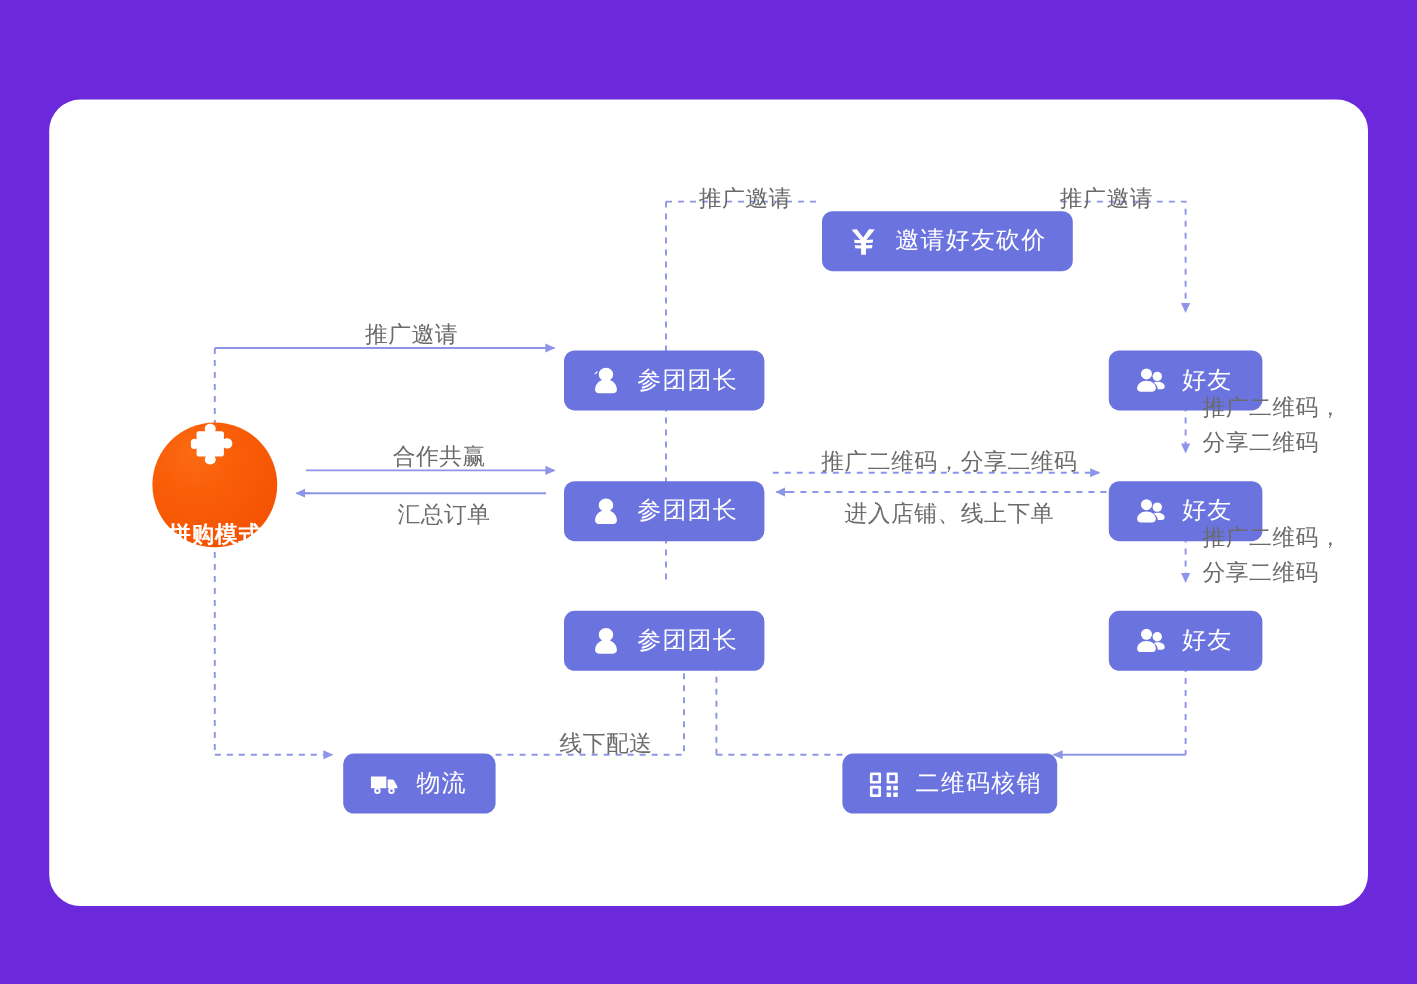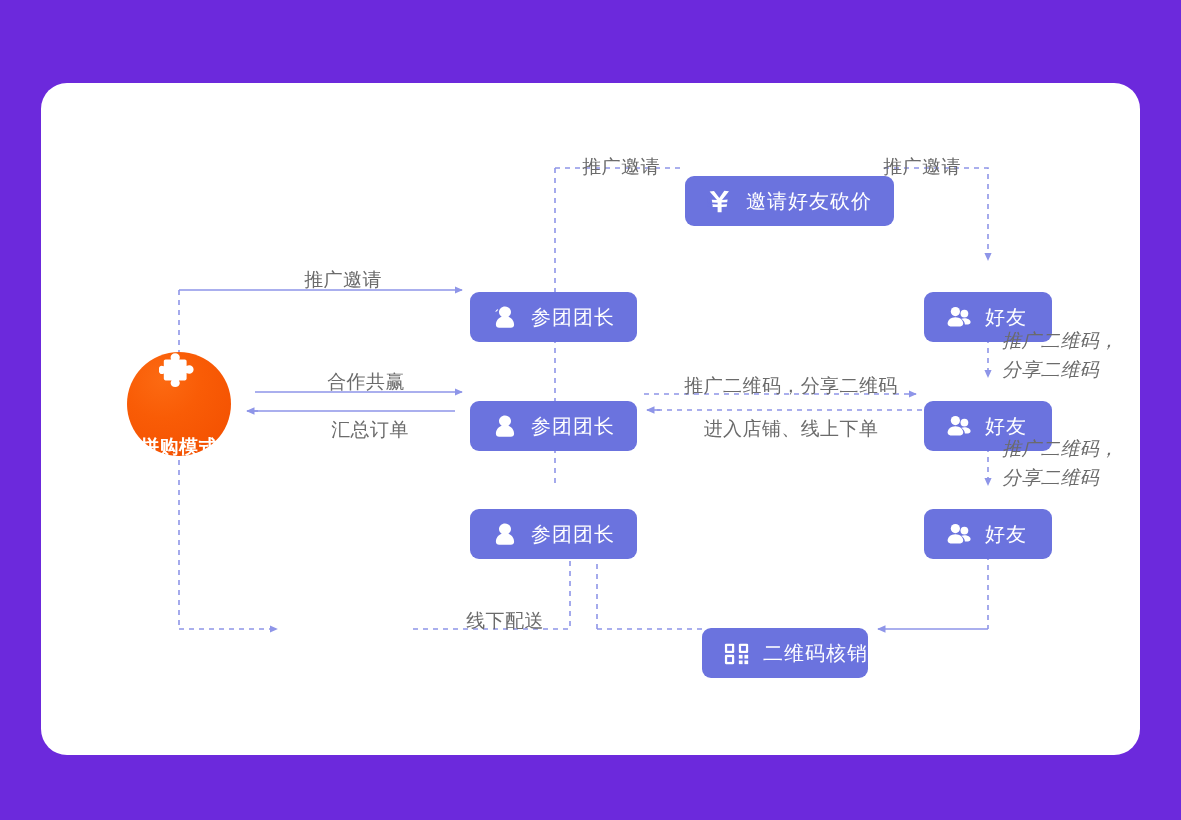--- a/index.html
+++ b/index.html
@@ -83,21 +83,21 @@
 
   
   .elabel {
     position: absolute;
     font-size: 19px;
     color: #6b6b6b;
     white-space: nowrap;
     line-height: 1.45;
     letter-spacing: 0.4px;
   }
-  .elabel.two { line-height: 1.55; font-style: italic; }
+  .elabel.two { line-height: 1.55; }
   .center { transform: translateX(-50%); }
 </style>
 </head>
 <body>
 
 <div id="stage">
 
   <div id="card"></div>
 
   <svg id="wires" viewBox="0 0 1181 820">
@@ -220,22 +220,35 @@
       <svg width="26" height="26" viewBox="0 0 26 26" fill="#ffffff">
         <circle cx="9.4" cy="7.6" r="4.6"></circle>
         <path d="M9.4,13.2 C5.0,13.2 1.6,16.0 1.6,19.6 C1.6,21.2 2.8,22.4 4.4,22.4 L14.4,22.4 C16.0,22.4 17.2,21.2 17.2,19.6 C17.2,16.0 13.8,13.2 9.4,13.2 Z"></path>
         <circle cx="18.4" cy="9.6" r="3.9"></circle>
         <path d="M18.4,14.2 C17.3,14.2 16.3,14.4 15.4,14.7 C17.4,16.1 18.7,18.1 18.9,20.4 L22.2,20.4 C23.6,20.4 24.6,19.4 24.6,18.1 C24.6,15.9 21.8,14.2 18.4,14.2 Z"></path>
       </svg>
     </span>
     <span class="nlabel">好友</span>
   </div>
 
-
-  <div class="node" style="left:702px; top:604px; width:166px;">
+  <div class="node" style="left:286px; top:604px; width:127px;">
+    <span class="nicon">
+      <svg width="28" height="26" viewBox="0 0 28 26" fill="#ffffff">
+        <path d="M1.2,6.6 L15.0,6.6 L15.0,17.2 L1.2,17.2 Z"></path>
+        <path d="M16.2,9.4 L20.2,9.4 C21.0,9.4 21.6,9.8 22.0,10.5 L24.6,15.2 C24.9,15.7 25.0,16.2 25.0,16.6 L25.0,17.2 L16.2,17.2 Z"></path>
+        <circle cx="7.0" cy="19.4" r="2.9"></circle>
+        <circle cx="19.6" cy="19.4" r="2.9"></circle>
+        <circle cx="7.0" cy="19.4" r="1.2" fill="#6B73DE"></circle>
+        <circle cx="19.6" cy="19.4" r="1.2" fill="#6B73DE"></circle>
+      </svg>
+    </span>
+    <span class="nlabel">物流</span>
+  </div>
+
+  <div class="node" style="left:702px; top:604px; width:179px;">
     <span class="nicon">
       <svg width="28" height="26" viewBox="0 0 28 26" fill="#ffffff">
         <rect x="1" y="3" width="10" height="10" rx="1.2"></rect>
         <rect x="3.4" y="5.4" width="5.2" height="5.2" fill="#6B73DE"></rect>
         <rect x="16" y="3" width="10" height="10" rx="1.2"></rect>
         <rect x="18.4" y="5.4" width="5.2" height="5.2" fill="#6B73DE"></rect>
         <rect x="1" y="15" width="10" height="10" rx="1.2"></rect>
         <rect x="3.4" y="17.4" width="5.2" height="5.2" fill="#6B73DE"></rect>
         <rect x="16" y="15" width="4" height="4"></rect>
         <rect x="22" y="15" width="4" height="4"></rect>

